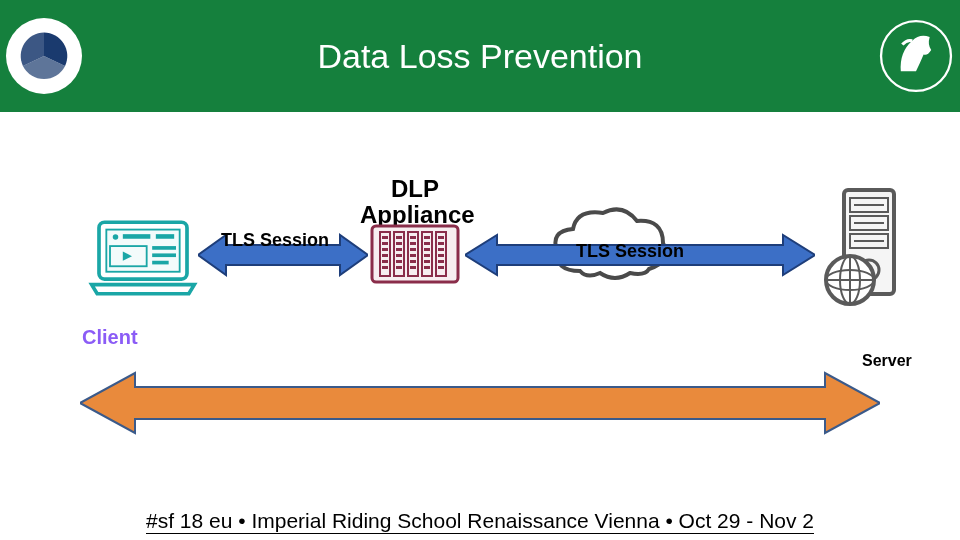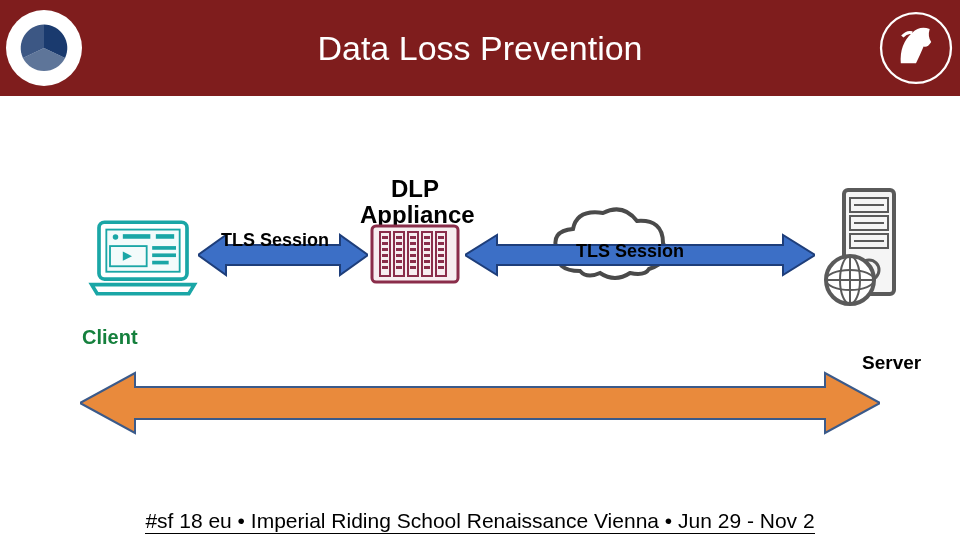--- a/index.html
+++ b/index.html
@@ -6,22 +6,22 @@
   body {
     width: 960px;
     height: 540px;
     font-family: Arial, Helvetica, sans-serif;
     background: #ffffff;
     position: relative;
     overflow: hidden;
   }
   .header {
     width: 100%;
-    height: 96px;
-    background: #7f1d1d;
+    height: 112px;
+    background: #15803d;
     display: flex;
     align-items: center;
     justify-content: center;
     position: relative;
   }
   .header-title {
     color: #ffffff;
     font-size: 34px;
     font-weight: 400;
   }
@@ -87,27 +87,27 @@
     font-weight: 700;
     color: #000;
     z-index: 4;
   }
   .client-label {
     position: absolute;
     left: 82px;
     top: 230px;
     font-size: 20px;
     font-weight: 700;
-    color: #15803d;
+    color: #8b5cf6;
   }
   .server-label {
     position: absolute;
     left: 862px;
     top: 256px;
-    font-size: 19px;
+    font-size: 16px;
     font-weight: 700;
     color: #000;
   }
   .observe-label {
     position: absolute;
     left: 320px;
     top: 298px;
     width: 320px;
     text-align: center;
     font-size: 19px;
@@ -289,14 +289,14 @@
 
   <div class="arrow-orange">
     <svg viewBox="0 0 800 64" width="800" height="64" preserveAspectRatio="none">
       <polygon points="0,32 55,2 55,16 745,16 745,2 800,32 745,62 745,48 55,48 55,62" fill="#e98a3c" stroke="#3b5a8a" stroke-width="2"></polygon>
     </svg>
   </div>
 
 </div>
 
 <div class="footer">
-  <span class="footer-text">#sf 18 eu  •  Imperial Riding School Renaissance Vienna  •  Jun 29 - Nov 2</span>
+  <span class="footer-text">#sf 18 eu  •  Imperial Riding School Renaissance Vienna  •  Oct 29 - Nov 2</span>
 </div>
 
 </body></html>

